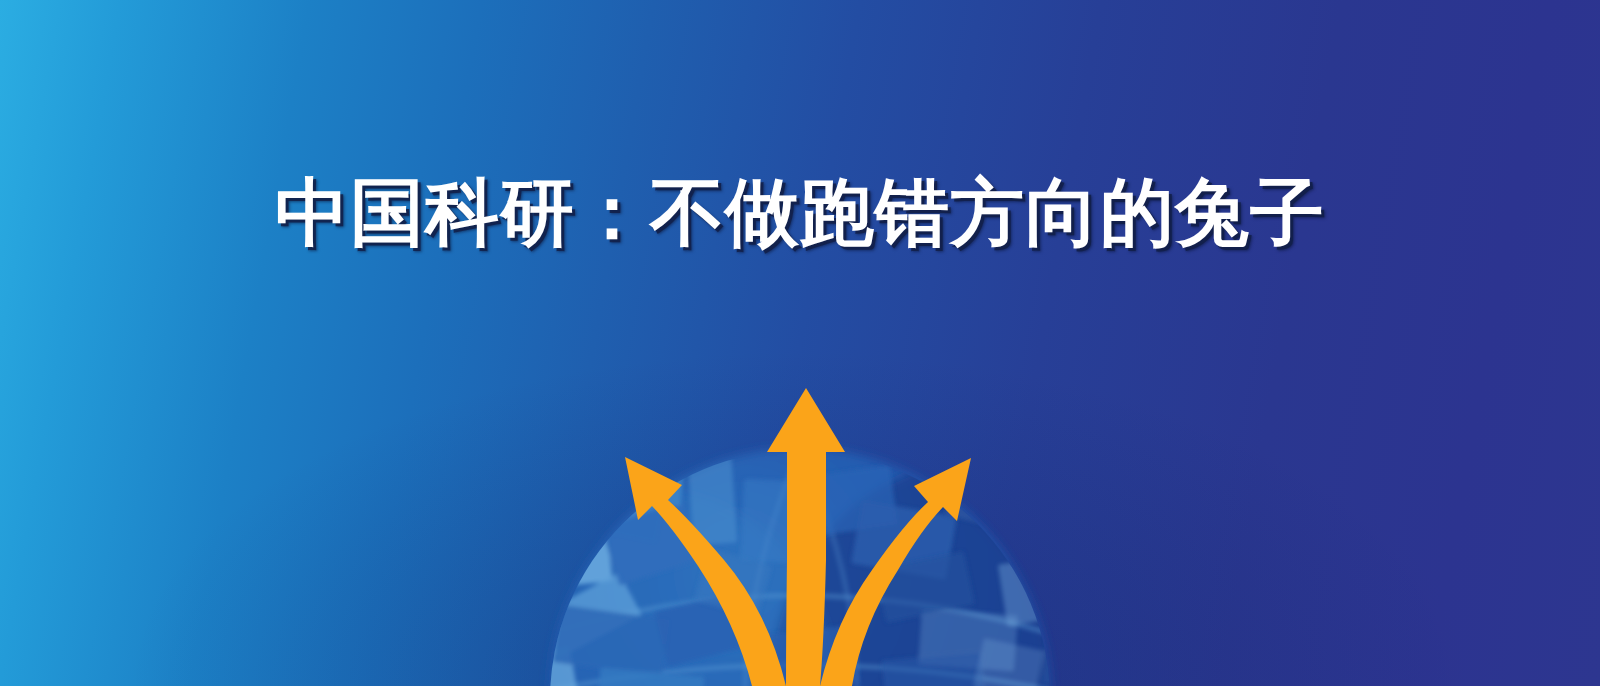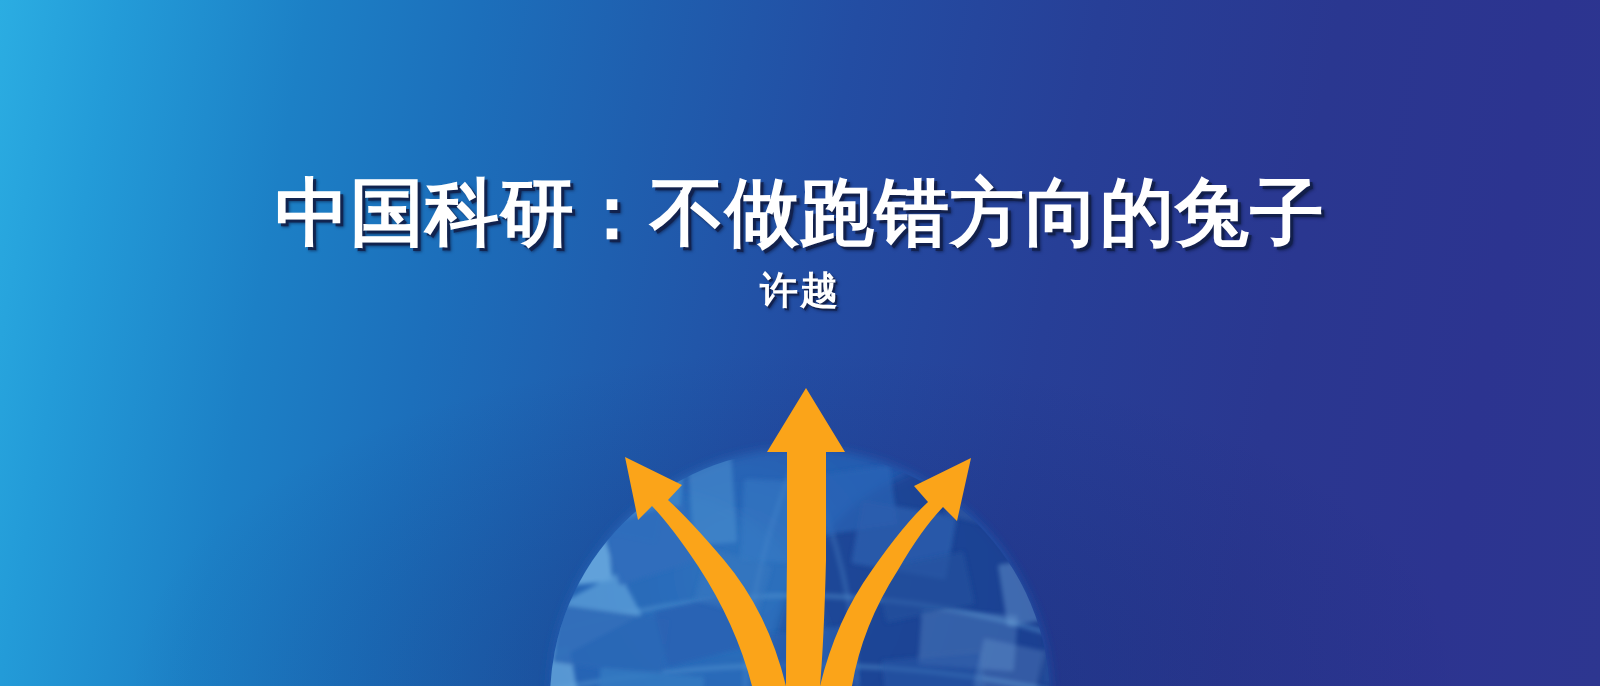--- a/index.html
+++ b/index.html
@@ -196,16 +196,15 @@
                  L 943 507
                  Q 921 530 898 570
                  Q 862 626 852 686
                  Z"></path>
       </g>
     </svg>
   </div>
 
   <div class="title-block">
     <h1 class="slide-title">中国科研：不做跑错方向的兔子</h1>
-    <div class="slide-subtitle">许越</div>
   </div>
 
 </div>
 
 </body></html>

